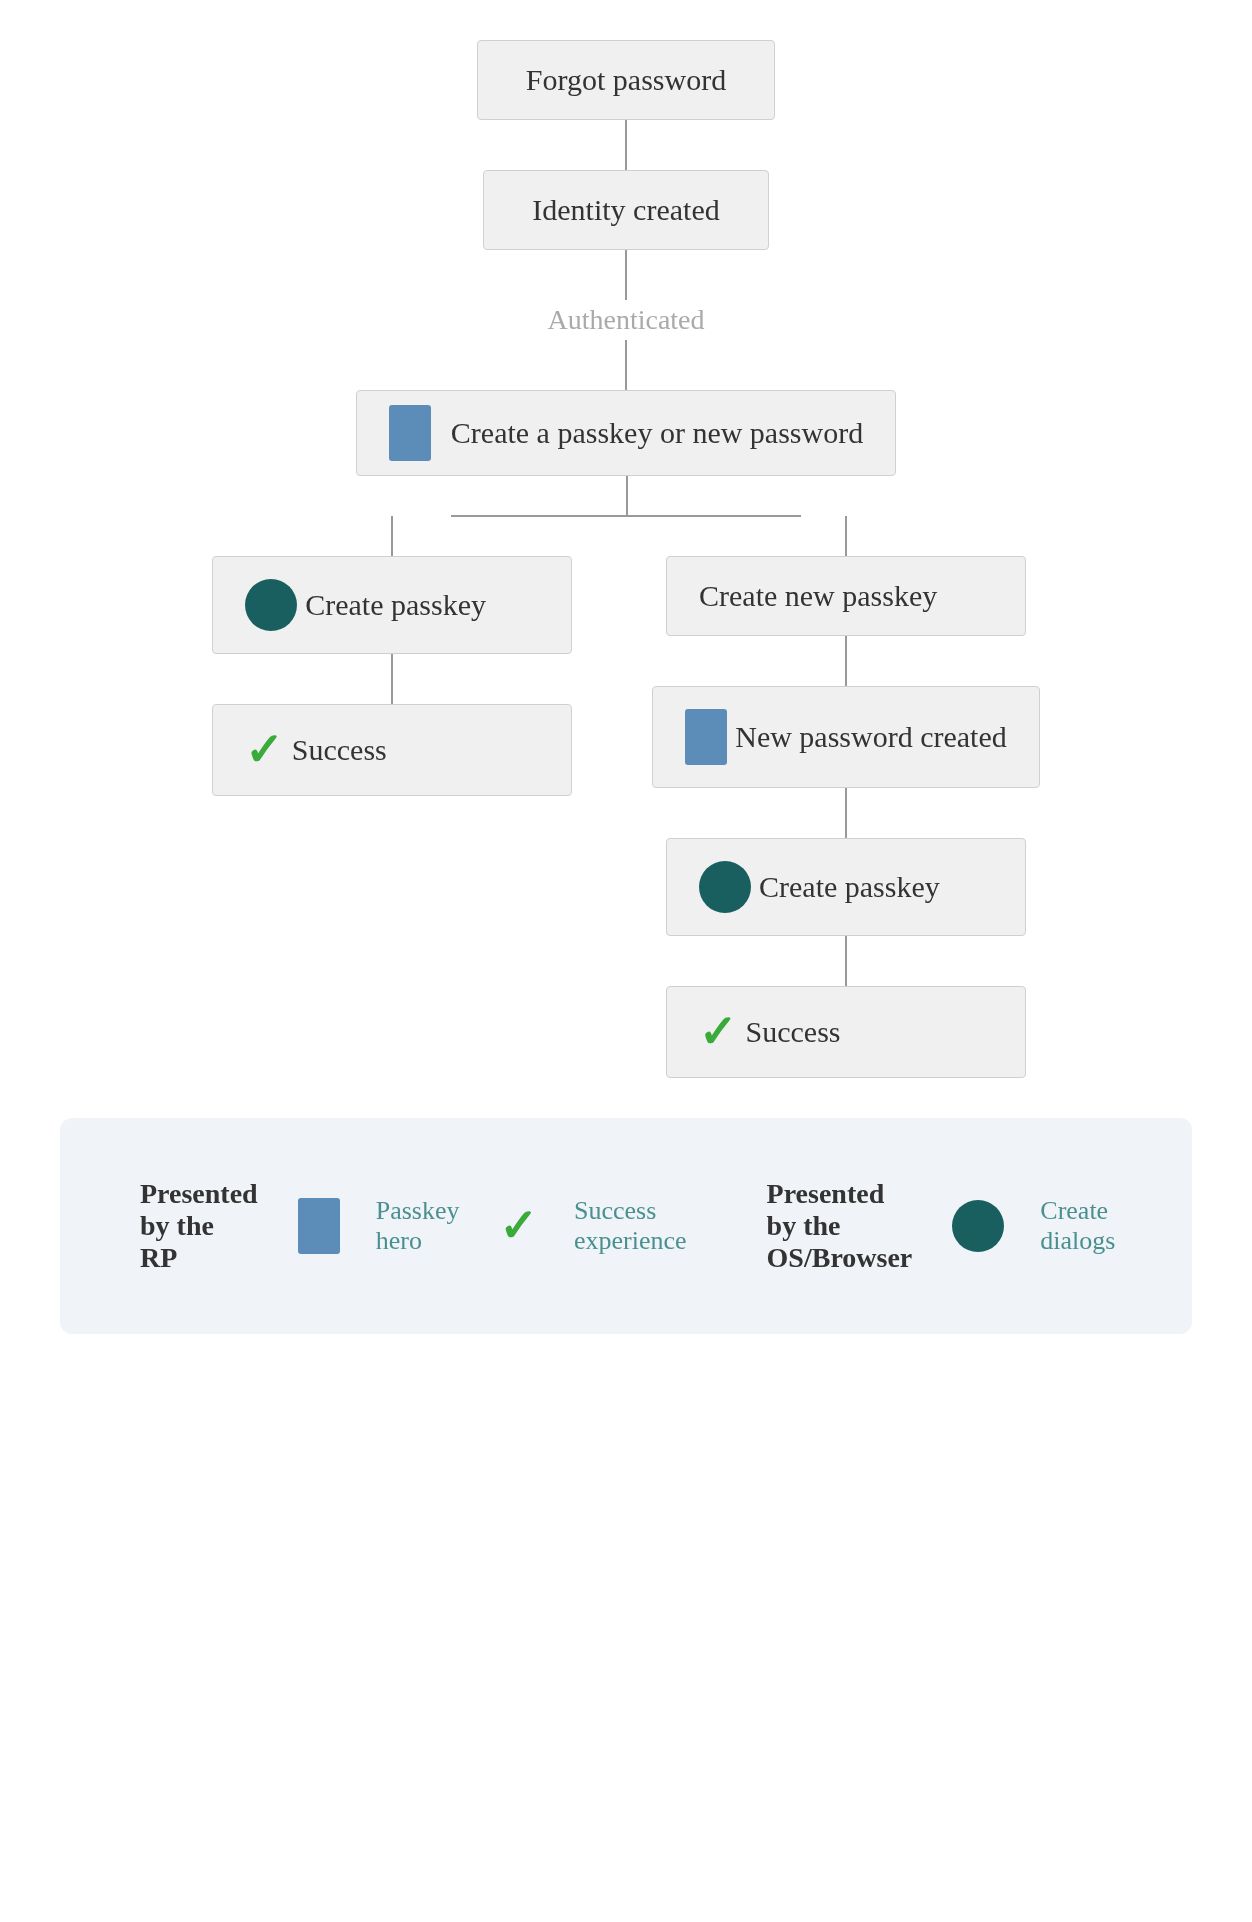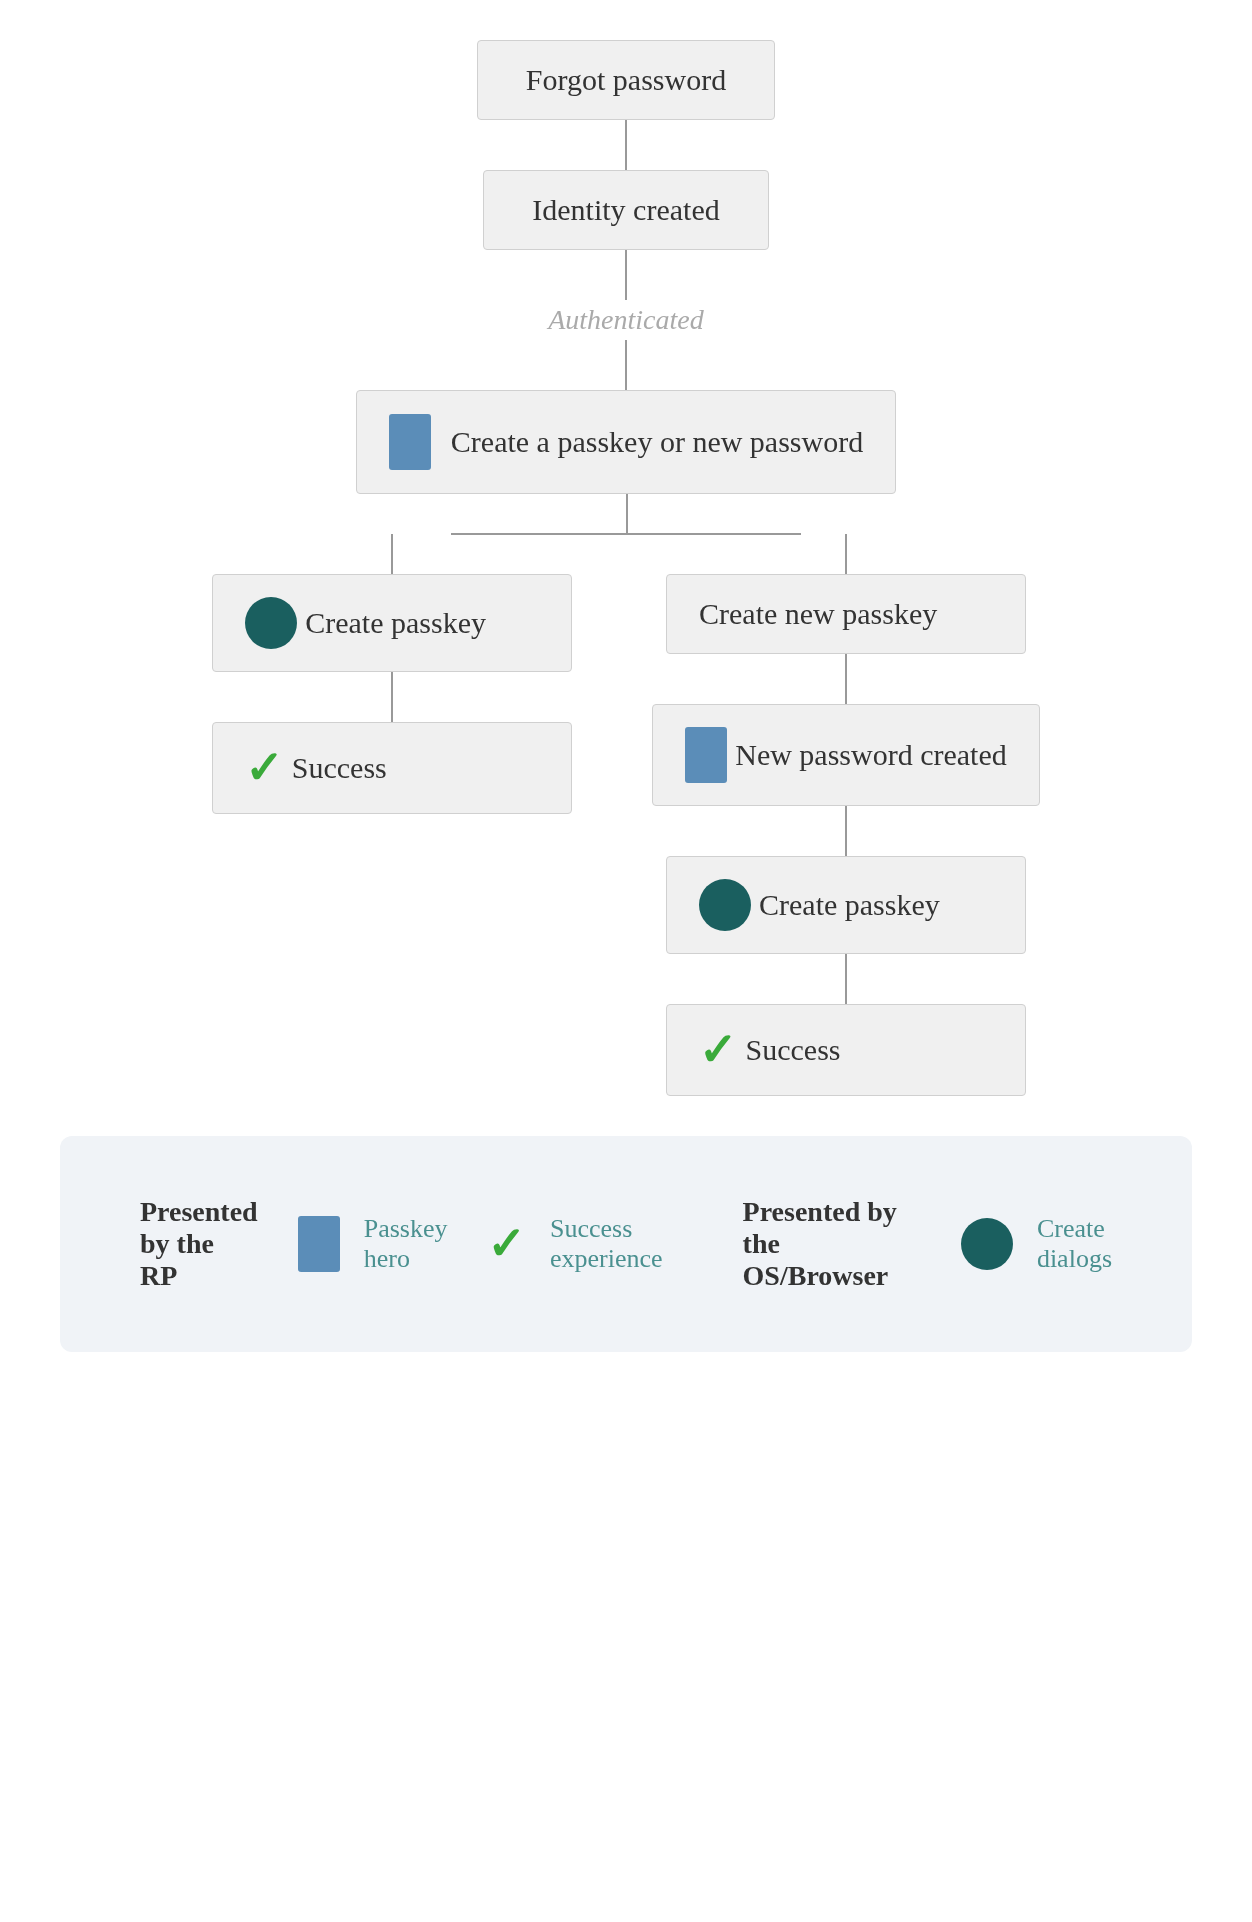--- a/index.html
+++ b/index.html
@@ -29,40 +29,39 @@
       color: #333;
       text-align: center;
       min-width: 280px;
     }
 
     .flow-box-wide {
       min-width: 480px;
       display: flex;
       align-items: center;
       gap: 20px;
-      padding: 23px 32px;
+      padding: 14px 32px;
     }
 
     .flow-box-medium {
       min-width: 360px;
       display: flex;
       align-items: center;
       gap: 8px;
       padding: 22px 32px;
     }
 
     
     .connector-v {
       width: 2px;
       background: #999;
       height: 50px;
     }
 
     .authenticated-label {
-      font-style: italic;
       color: #aaa;
       font-size: 28px;
       margin: 4px 0;
     }
 
     
     .h-split {
       position: relative;
       width: 700px;
       height: 40px;
@@ -144,21 +143,21 @@
 
     .legend-title {
       font-size: 28px;
       font-weight: bold;
       color: #333;
     }
 
     .legend-item {
       display: flex;
       align-items: center;
-      gap: 24px;
+      gap: 36px;
     }
 
     .legend-item-label {
       font-size: 26px;
       color: #4a9090;
     }
 
     .legend-icon-rect {
       width: 42px;
       height: 56px;

